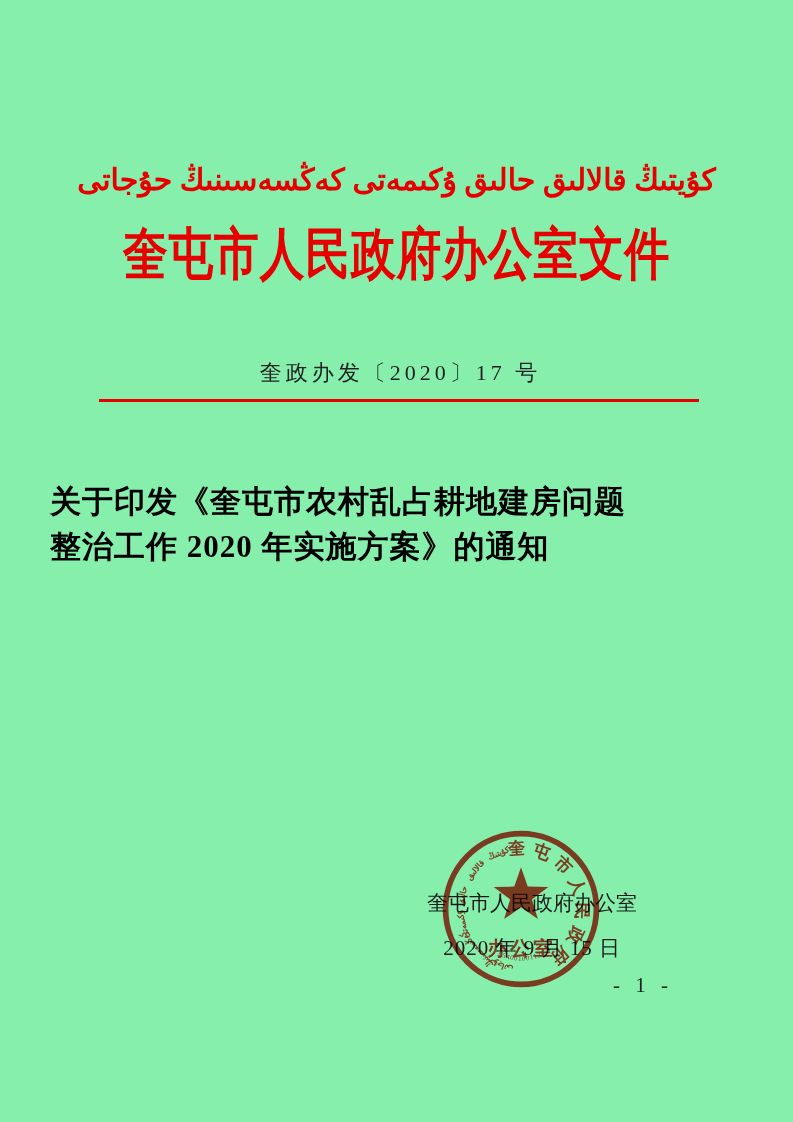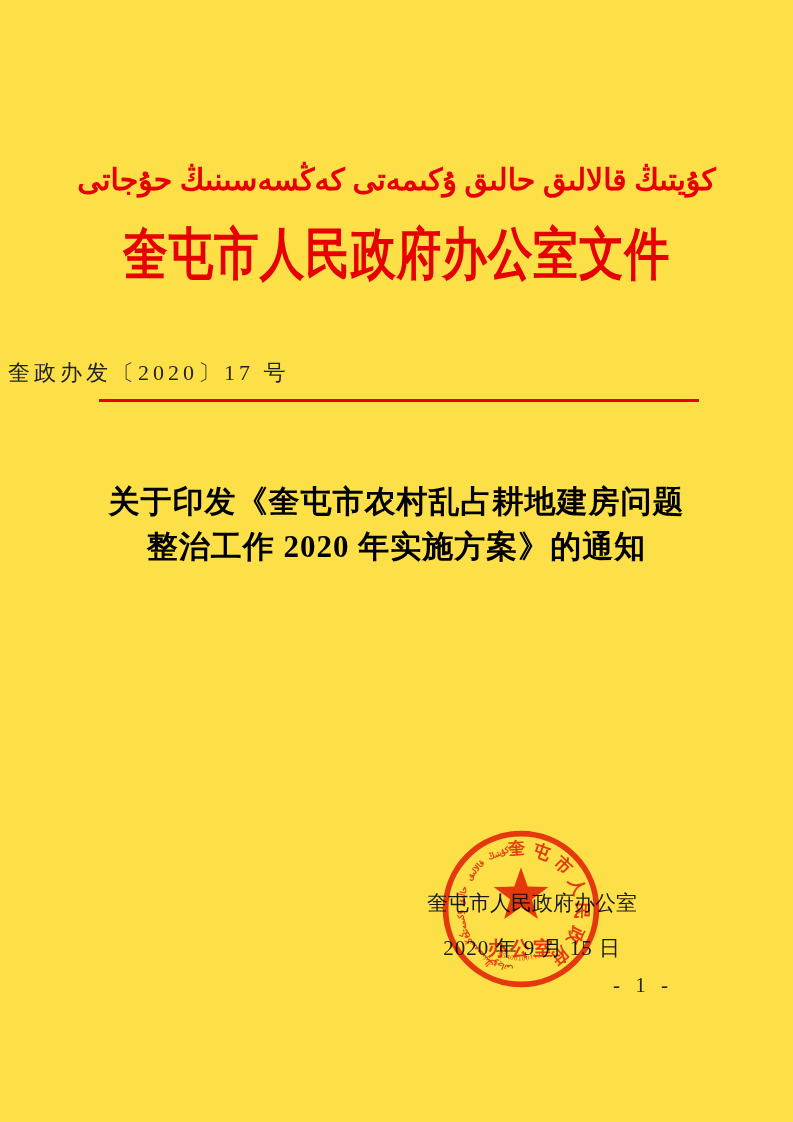--- a/index.html
+++ b/index.html
@@ -3,21 +3,21 @@
 <meta charset="utf-8">
 <style>
   * { margin: 0; padding: 0; box-sizing: border-box; }
   html, body { background: #ffffff; }
   body { font-family: "Liberation Serif", serif; }
 
   .page {
     position: relative;
     width: 793px;
     height: 1122px;
-    background: #fde047;
+    background: #86efac;
     margin: 0 auto;
     overflow: hidden;
     color: #111;
   }
 
   .minority-header {
     position: absolute;
     top: 152px; left: 0; right: 0;
     text-align: center;
     direction: rtl;
@@ -36,37 +36,37 @@
     font-size: 56px;
     line-height: 76px;
     white-space: nowrap;
     transform: scaleX(0.80);
     letter-spacing: 1px;
   }
 
   .doc-number {
     position: absolute;
     top: 358px; left: 8px; right: 0;
-    text-align: left;
+    text-align: center;
     font-size: 22px;
     letter-spacing: 4px;
     color: #222;
   }
 
   .red-rule {
     position: absolute;
     top: 399px; left: 99px;
     width: 600px; height: 3px;
     background: var(--red, #e60000);
   }
 
   .doc-title {
     position: absolute;
     top: 479px; left: 50px; right: 50px;
-    text-align: center;
+    text-align: left;
     font-weight: bold;
     font-size: 31px;
     line-height: 45px;
     color: #000;
     letter-spacing: 1px;
   }
 
   .body-text {
     position: absolute;
     top: 603px; left: 99px;

